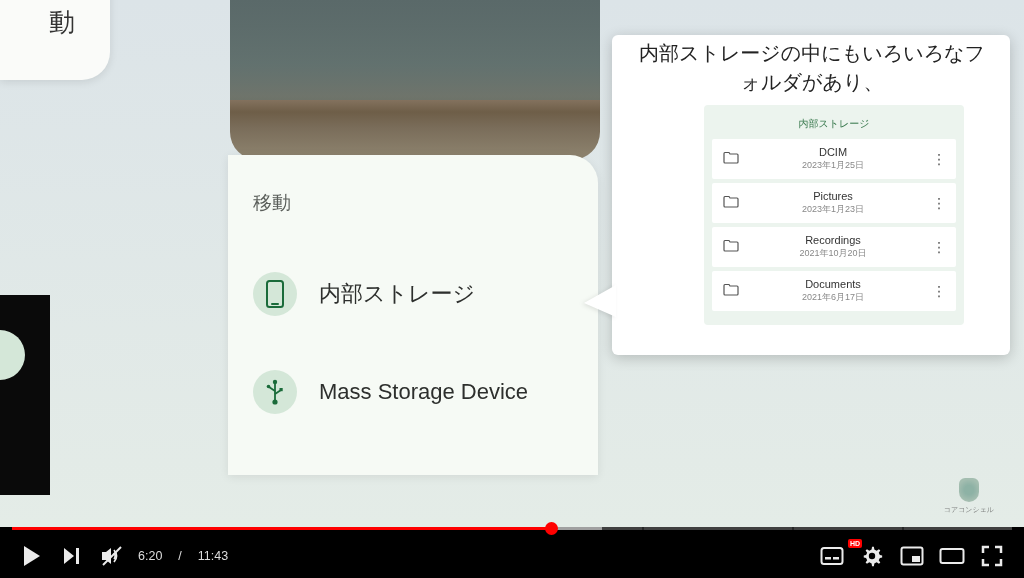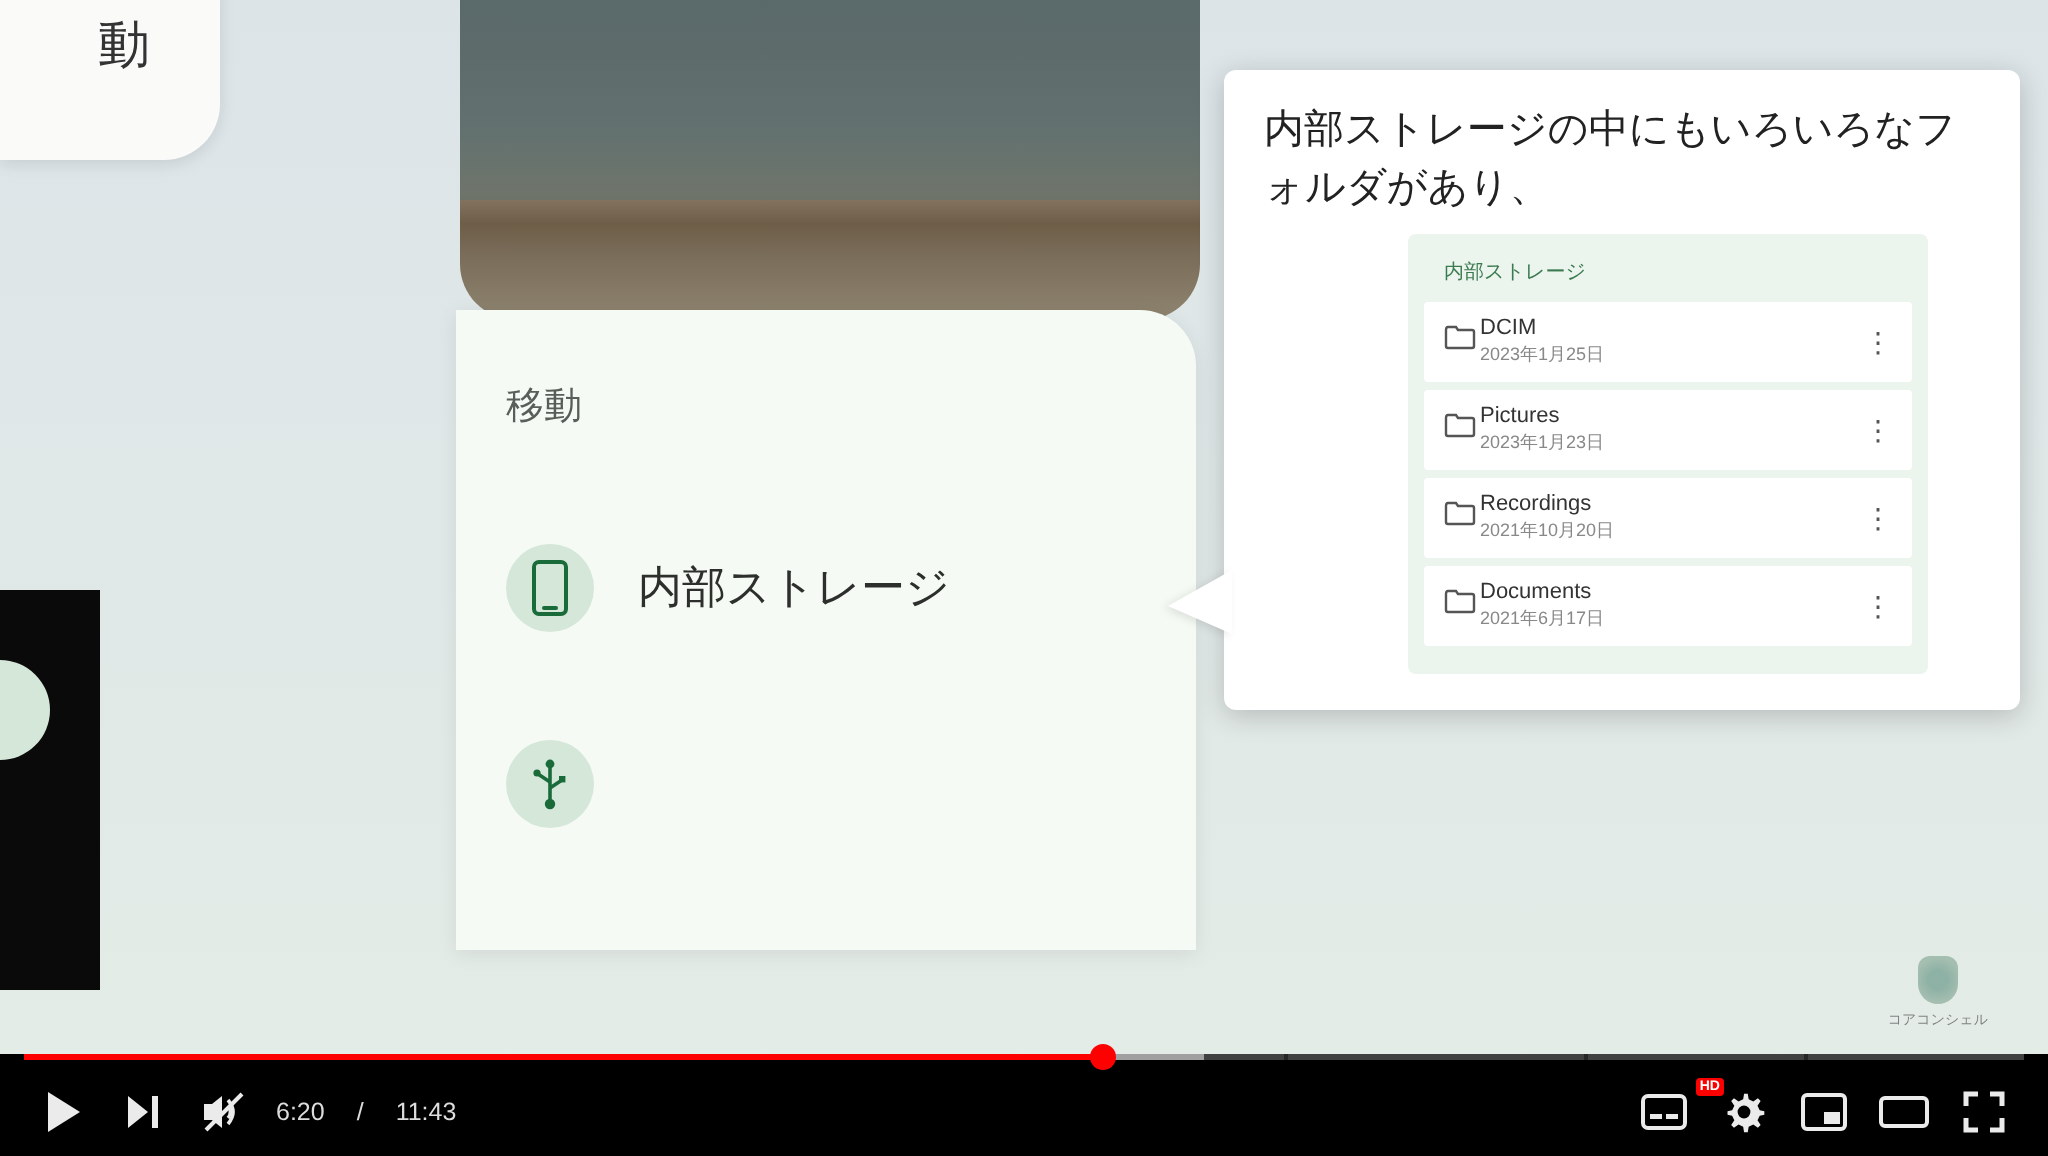--- a/index.html
+++ b/index.html
@@ -120,21 +120,22 @@
     
     .callout {
       position: absolute;
       right: 14px;
       top: 35px;
       width: 398px;
       height: 320px;
       background: #fff;
       border-radius: 6px;
       box-shadow: 0 3px 14px rgba(0,0,0,0.2);
-      padding: 16px 18px 15px 20px;
+      padding: 4px 18px 15px 20px;
+      text-align: center;
     }
     .callout::before {
       content: '';
       position: absolute;
       left: -28px;
       top: 250px;
       width: 0;
       height: 0;
       border-top: 18px solid transparent;
       border-bottom: 14px solid transparent;
@@ -337,20 +338,21 @@
           <svg width="22" height="28" viewBox="0 0 22 28">
             <circle cx="11" cy="4" r="2.2" fill="#1a6b3a"></circle>
             <line x1="11" y1="4" x2="11" y2="23" stroke="#1a6b3a" stroke-width="1.8"></line>
             <circle cx="11" cy="24" r="2.6" fill="#1a6b3a"></circle>
             <path d="M11 13 L5 9" stroke="#1a6b3a" stroke-width="1.8" fill="none"></path>
             <circle cx="4.5" cy="8.5" r="1.8" fill="#1a6b3a"></circle>
             <path d="M11 16 L17 12" stroke="#1a6b3a" stroke-width="1.8" fill="none"></path>
             <rect x="15.5" y="10" width="3.2" height="3.2" fill="#1a6b3a"></rect>
           </svg>
         </div>
+        <span class="label">Mass Storage Device</span>
       </div>
     </div>
 
     <div class="callout">
       <div class="callout-text">内部ストレージの中にもいろいろなフォルダがあり、</div>
 
       <div class="folder-list-panel">
         <div class="folder-list-header">内部ストレージ</div>
 
         <div class="folder-item">

